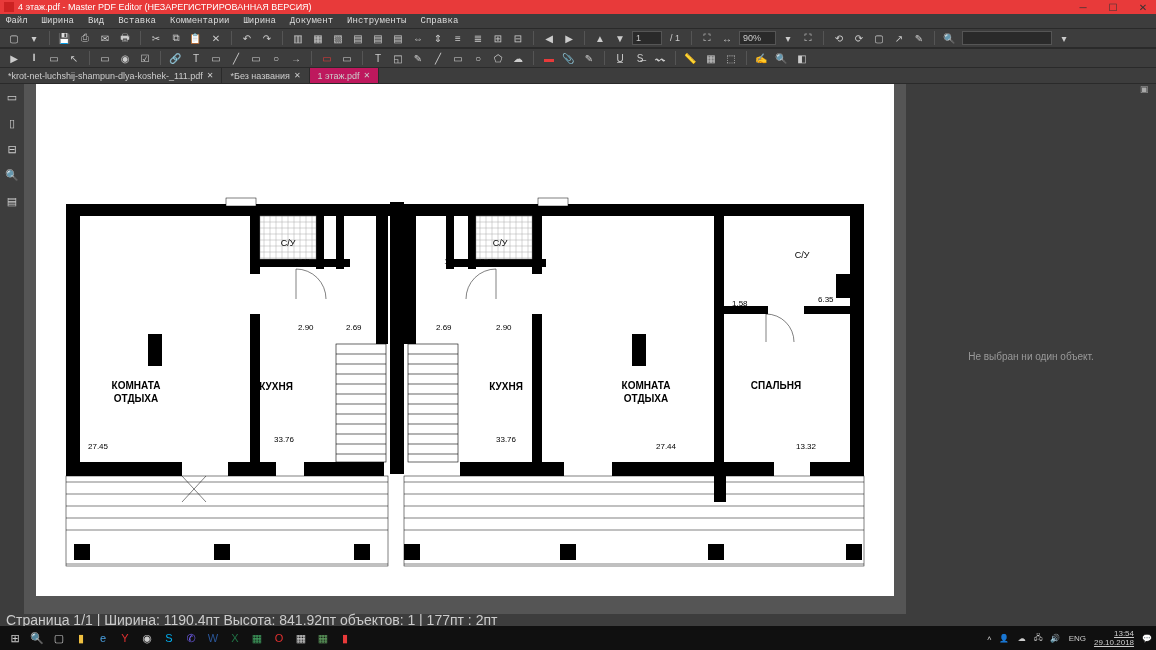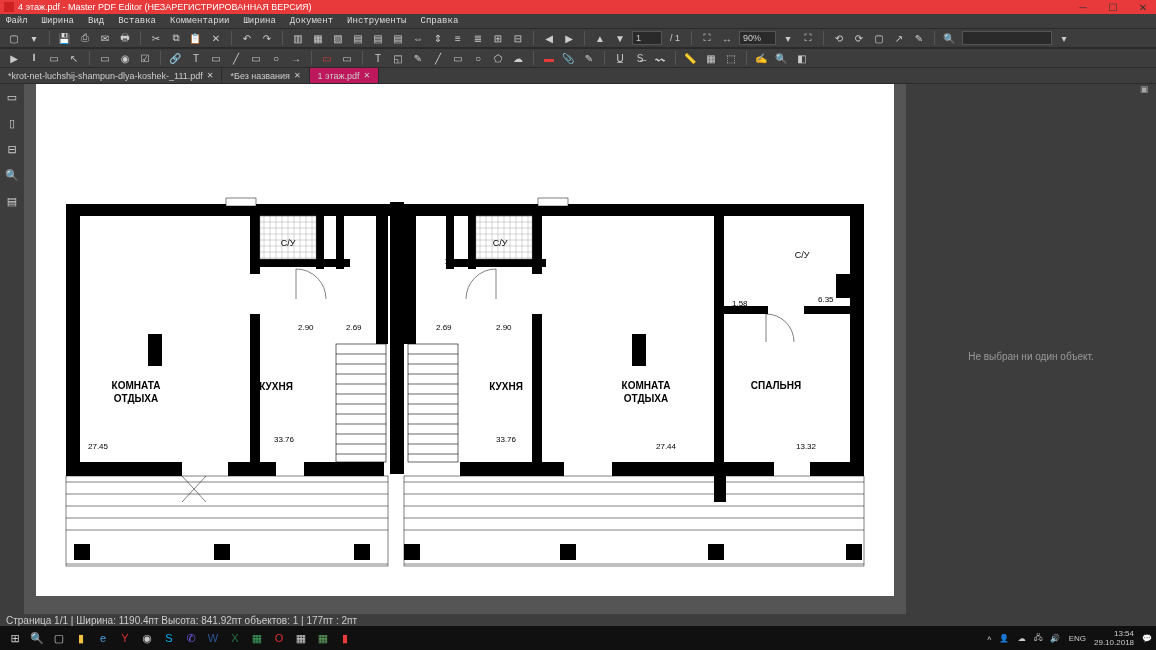--- a/index.html
+++ b/index.html
@@ -36,27 +36,27 @@
 .sidebar-left { width: 24px; background: #3d3d3d; display: flex; flex-direction: column; align-items: center; padding-top: 6px; gap: 12px; }
 .sidebar-left .lbtn { width: 14px; height: 14px; color: #ccc; font-size: 11px; cursor: pointer; display: flex; align-items: center; justify-content: center; }
 .canvas-wrap { flex: 1; background: #555; display: flex; align-items: flex-start; justify-content: center; padding: 0 6px; overflow: hidden; }
 .canvas { background: #fff; width: 858px; height: 512px; position: relative; margin-top: 0; }
 .sidebar-right { width: 250px; background: #3d3d3d; display: flex; flex-direction: column; }
 .sidebar-right .propheader { height: 14px; display: flex; justify-content: flex-end; padding-right: 4px; }
 .sidebar-right .propheader .pbtn { width: 12px; height: 12px; color: #aaa; font-size: 9px; cursor: pointer; }
 .sidebar-right .propbody { flex: 1; display: flex; align-items: center; justify-content: center; color: #999; font-size: 10px; }
 
 
-.statusbar { height: 12px; background: #3d3d3d; color: #ccc; font-size: 10px; display: flex; align-items: center; padding: 0 6px; }
+.statusbar { height: 12px; background: #3d3d3d; color: #ccc; font-size: 14px; display: flex; align-items: center; padding: 0 6px; }
 
 
 .taskbar { position: absolute; bottom: 0; left: 0; right: 0; height: 24px; background: #101010; display: flex; align-items: center; padding: 0 4px; }
 .taskbar .tbtn { width: 22px; height: 20px; display: flex; align-items: center; justify-content: center; color: #ccc; font-size: 11px; cursor: pointer; }
 .taskbar .tray { margin-left: auto; display: flex; align-items: center; gap: 8px; color: #ccc; font-size: 8px; }
-.taskbar .tray .clock { text-align: right; line-height: 9px; }
+.taskbar .tray .clock { text-align: right; line-height: 9px; text-decoration: underline; }
 
 
 .canvas svg { position: absolute; top: 0; left: 0; }
 .room-label { font: 700 10px Arial; fill: #000; text-anchor: middle; }
 .room-label-sm { font: 400 9px Arial; fill: #000; text-anchor: middle; }
 .dim-label { font: 400 8px Arial; fill: #000; }
 </style>
 </head>
 <body>
 

